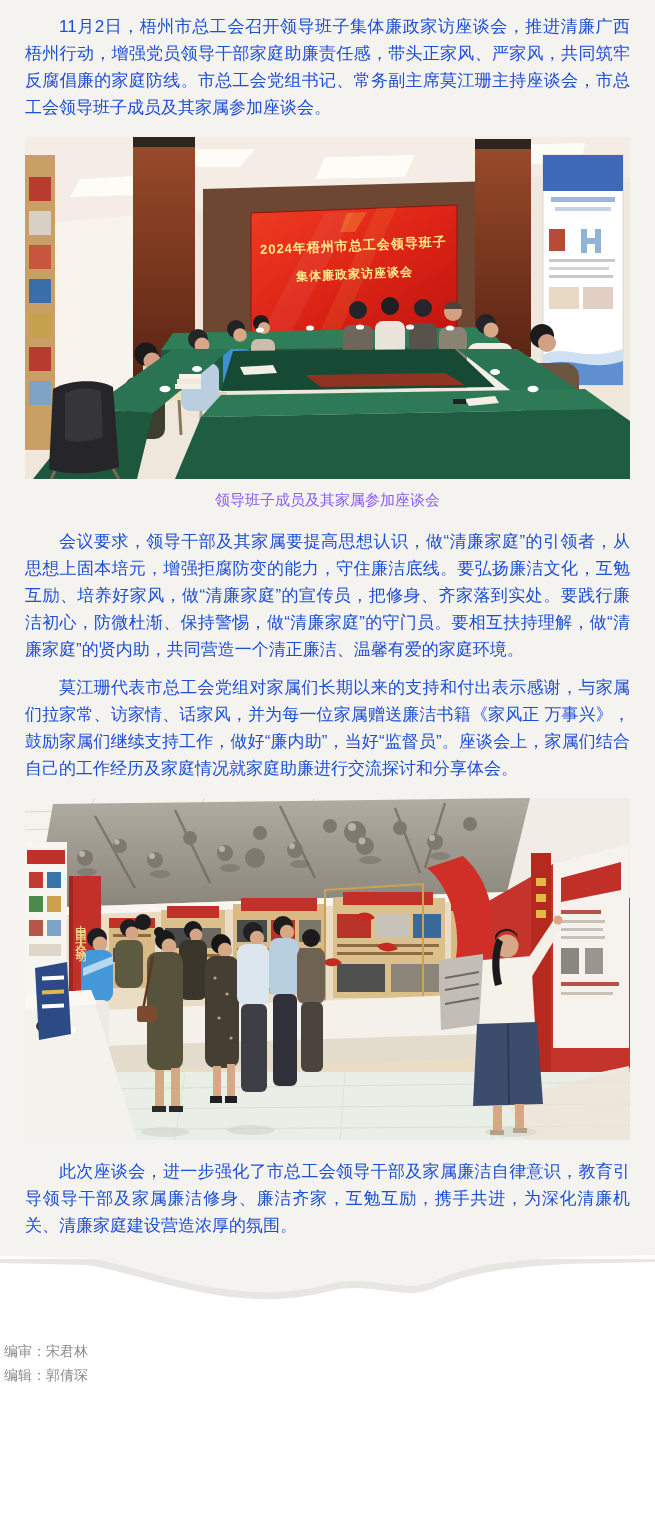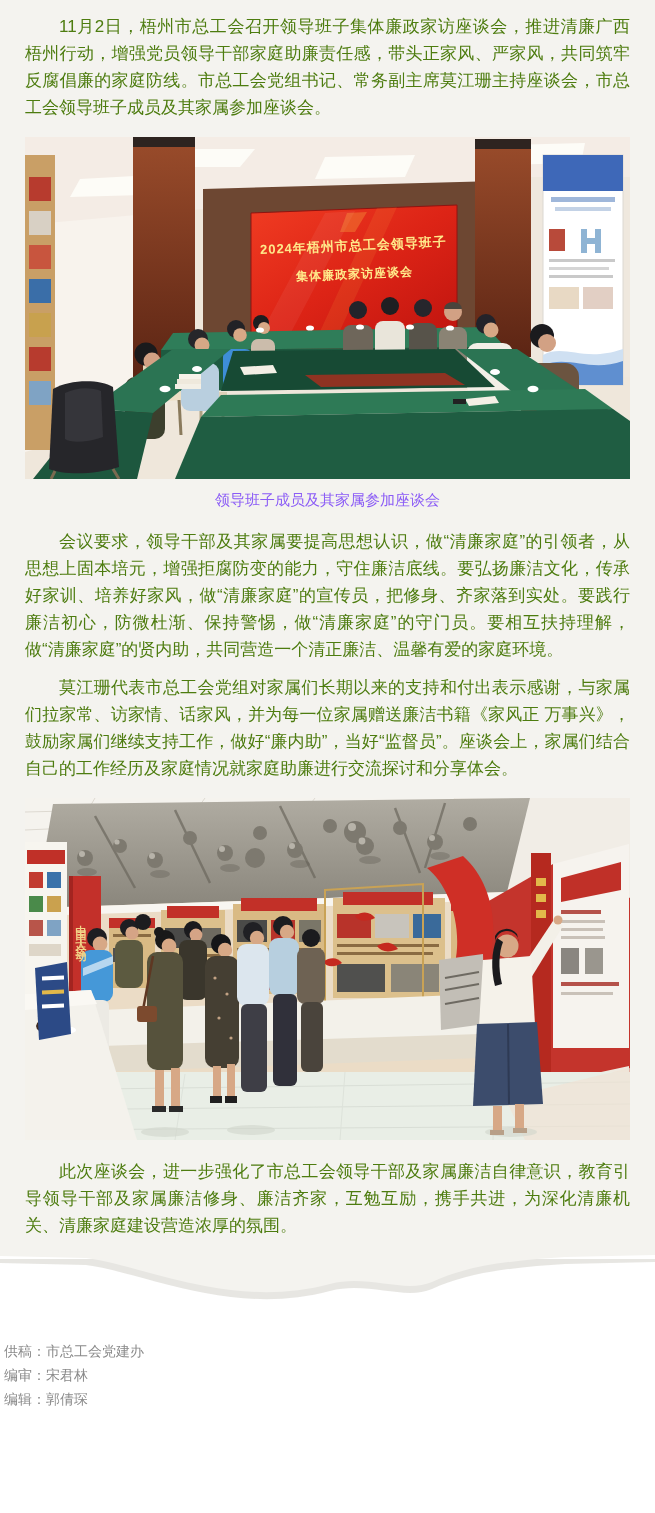--- a/index.html
+++ b/index.html
@@ -1,19 +1,19 @@
 <!DOCTYPE html>
 <html><head>
 <meta charset="utf-8">
 <style>
   html,body{margin:0;padding:0;background:#ffffff;}
   body{font-family:"Liberation Sans", sans-serif;}
   .page{width:655px;margin:0 auto;background:#ffffff;}
   .content{background:#f4f3ef;padding:13px 25px 2px;}
-  p.body{margin:0 0 11px;font-size:17px;line-height:27px;color:#4d7c0f;text-align:justify;text-indent:2em;}
+  p.body{margin:0 0 11px;font-size:17px;line-height:27px;color:#1d4ed8;text-align:justify;text-indent:2em;}
   figure{margin:16px 0 18px;}
   .photo{position:relative;width:605px;height:342px;overflow:hidden;background:#ddd;}
   .photo svg{display:block;width:605px;height:342px;}
   figcaption{margin-top:11px;text-align:center;font-size:15px;line-height:20px;color:#8b5cf6;}
   .screen-text{position:absolute;left:226px;top:100px;width:206px;text-align:center;
     transform:rotate(-2.5deg);color:#ffe98a;font-weight:bold;letter-spacing:1px;}
   .screen-text .line1{font-size:13px;}
   .screen-text .line2{font-size:12px;margin-top:11px;}
   .banner-text{position:absolute;left:48px;top:118px;height:110px;writing-mode:vertical-rl;
     text-orientation:upright;color:#f2d488;font-size:11px;letter-spacing:5px;font-weight:bold;}
@@ -192,21 +192,21 @@
           </g>
         </svg>
         <div class="screen-text">
           <div class="line1">2024年梧州市总工会领导班子</div>
           <div class="line2">集体廉政家访座谈会</div>
         </div>
       </div>
       <figcaption>领导班子成员及其家属参加座谈会</figcaption>
     </figure>
 
-    <p class="body">会议要求，领导干部及其家属要提高思想认识，做“清廉家庭”的引领者，从思想上固本培元，增强拒腐防变的能力，守住廉洁底线。要弘扬廉洁文化，传承好家训、培养好家风，做“清廉家庭”的宣传员，把修身、齐家落到实处。要践行廉洁初心，防微杜渐、保持警惕，做“清廉家庭”的守门员。要相互扶持理解，做“清廉家庭”的贤内助，共同营造一个清正廉洁、温馨有爱的家庭环境。</p>
+    <p class="body">会议要求，领导干部及其家属要提高思想认识，做“清廉家庭”的引领者，从思想上固本培元，增强拒腐防变的能力，守住廉洁底线。要弘扬廉洁文化，互勉互励、培养好家风，做“清廉家庭”的宣传员，把修身、齐家落到实处。要践行廉洁初心，防微杜渐、保持警惕，做“清廉家庭”的守门员。要相互扶持理解，做“清廉家庭”的贤内助，共同营造一个清正廉洁、温馨有爱的家庭环境。</p>
     <p class="body">莫江珊代表市总工会党组对家属们长期以来的支持和付出表示感谢，与家属们拉家常、访家情、话家风，并为每一位家属赠送廉洁书籍《家风正 万事兴》，鼓励家属们继续支持工作，做好“廉内助”，当好“监督员”。座谈会上，家属们结合自己的工作经历及家庭情况就家庭助廉进行交流探讨和分享体会。</p>
 
     <figure>
       <div class="photo">
         <svg viewBox="0 0 605 342" xmlns="http://www.w3.org/2000/svg">
           <defs>
             <linearGradient id="stone" x1="0" y1="0" x2="0" y2="1">
               <stop offset="0" stop-color="#b0aca2"></stop>
                 <stop offset="1" stop-color="#8a867c"></stop>
             </linearGradient>
@@ -453,17 +453,16 @@
 
     <p class="body">此次座谈会，进一步强化了市总工会领导干部及家属廉洁自律意识，教育引导领导干部及家属廉洁修身、廉洁齐家，互勉互励，携手共进，为深化清廉机关、清廉家庭建设营造浓厚的氛围。</p>
   </div>
 
   <svg class="torn" viewBox="0 0 655 52" xmlns="http://www.w3.org/2000/svg">
     <path d="M0,2 H655 V5 L565,7 C520,10 470,14 432,32 C405,44 368,24 330,34 C288,45 248,44 205,36 C160,28 118,12 86,8 L0,6 Z" transform="translate(0,5)" fill="#d4d1ca" opacity="0.55"></path>
     <path d="M0,0 H655 V3 L565,5 C520,8 470,12 432,30 C405,42 368,22 330,32 C288,43 248,42 205,34 C160,26 118,10 86,6 L0,4 Z" fill="#f4f3ef"></path>
   </svg>
 
   <footer class="credits">
-    <div class="credit-line">供稿：市总工会党建办</div>
     <div class="credit-line">编审：宋君林</div>
     <div class="credit-line">编辑：郭倩琛</div>
   </footer>
 </div>
 
 </body></html>

